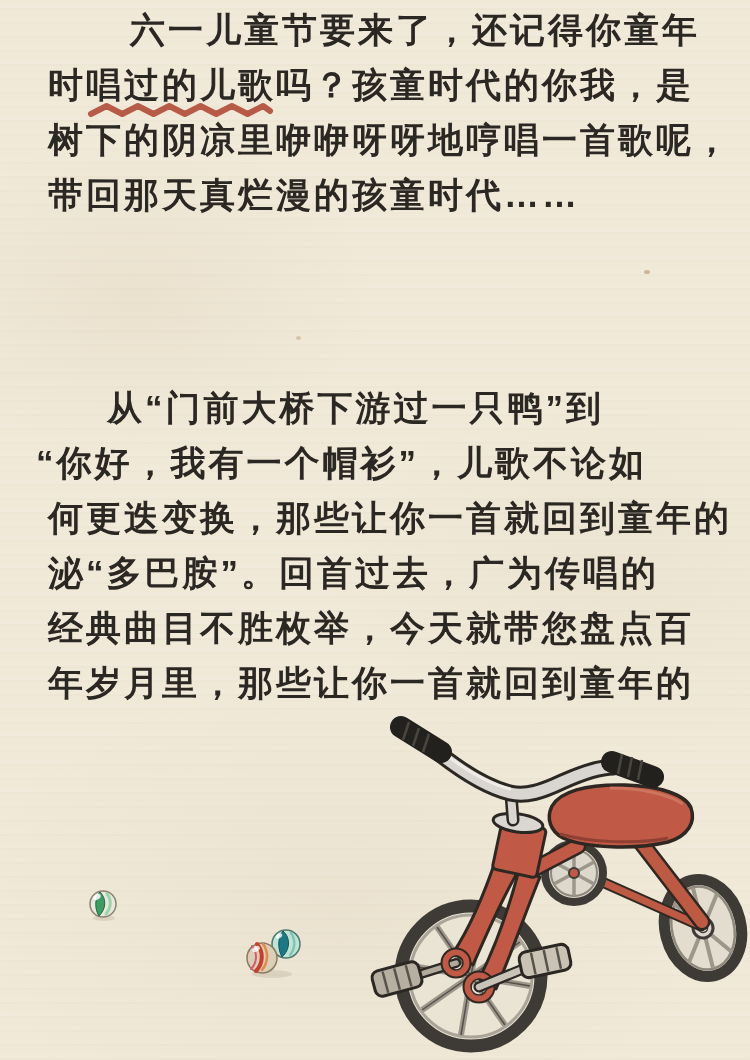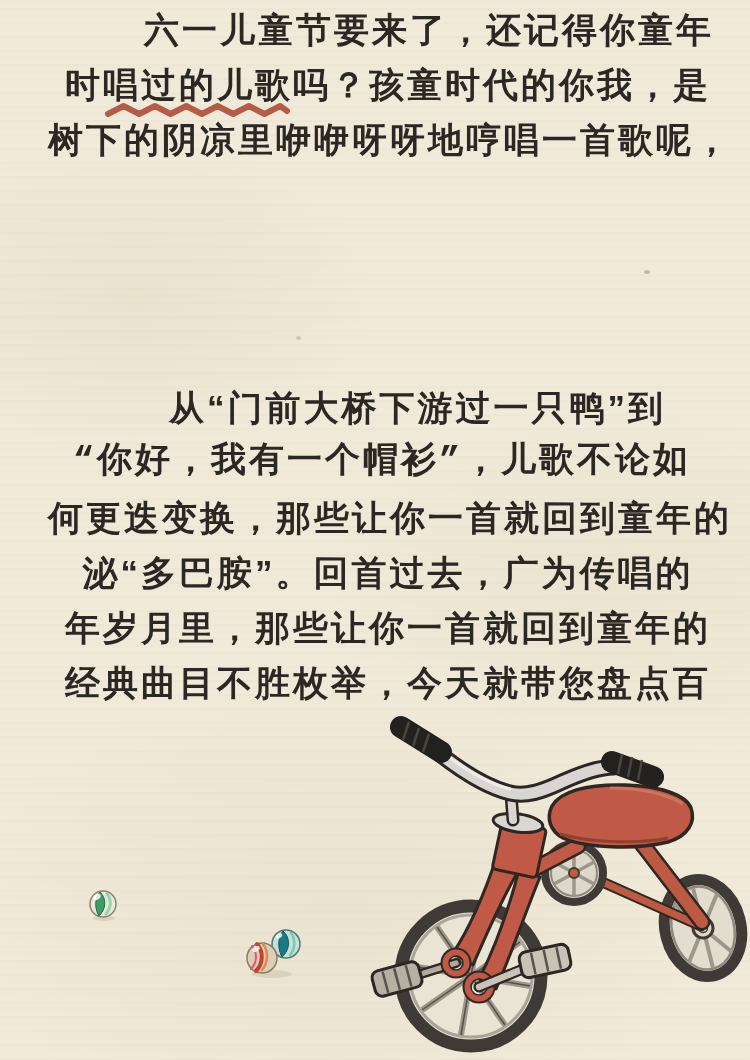--- a/index.html
+++ b/index.html
@@ -7,37 +7,36 @@
     position:relative;
     width:750px;height:1060px;
     overflow:hidden;
     background:
       radial-gradient(ellipse 340px 220px at 18% 28%, rgba(223,212,186,0.35), transparent 70%),
       radial-gradient(ellipse 420px 260px at 82% 55%, rgba(226,216,192,0.30), transparent 70%),
       radial-gradient(ellipse 520px 320px at 45% 86%, rgba(220,209,184,0.28), transparent 72%),
       repeating-linear-gradient(0deg, rgba(200,188,160,0.06) 0 2px, rgba(255,255,255,0.05) 2px 6px, transparent 6px 14px),
       #f0e9d8;
     font-family:"Liberation Sans", sans-serif;
-    text-align:center;
   }
   .speck{position:absolute;border-radius:50%;}
   .speck1{left:644px;top:270px;width:6px;height:4px;background:rgba(164,120,70,0.45);}
   .speck2{left:296px;top:336px;width:5px;height:4px;background:rgba(170,130,80,0.35);}
   .content{position:absolute;left:48px;top:0;width:680px;color:#2b2723;}
   .para{position:absolute;left:0;width:680px;}
   .p1{top:2px;}
   .p2{top:380px;}
   .line{
     height:55px;line-height:55px;
     font-size:35px;font-weight:700;letter-spacing:3px;
     white-space:nowrap;
   }
   .indent-a{padding-left:82px;}
   .indent-b{padding-left:59px;}
-  .hang{margin-left:-12px;font-family:Liberation Mono, monospace;}
+  .hang{margin-left:-12px;}
   .marked{position:relative;display:inline-block;line-height:55px;}
   .wave{position:absolute;left:1px;bottom:-6px;width:calc(100% - 4px);height:16px;overflow:visible;}
   .art{position:absolute;}
   .tricycle{left:360px;top:700px;width:390px;height:360px;}
   .marbles{left:60px;top:880px;width:260px;height:110px;}
 </style>
 </head>
 <body>
 
 <div class="page">
@@ -45,29 +44,30 @@
   <div class="speck speck1"></div>
   <div class="speck speck2"></div>
 
   <div class="content">
     <div class="para p1">
       <div class="line indent-a">六一儿童节要来了，还记得你童年</div>
       <div class="line"><span>时</span><span class="marked"><span>唱过的儿歌</span><svg class="wave" viewBox="0 0 190 16" preserveAspectRatio="none">
               <polyline points="4,12 20,4 36,12 52,4 68,12 84,4 100,12 116,4 132,12 148,4 164,12 180,4 187,9" fill="none" stroke="#b75b49" stroke-width="6" stroke-linecap="round" stroke-linejoin="round"></polyline>
             </svg></span><span>吗？孩童时代的你我，是</span></div>
       <div class="line">树下的阴凉里咿咿呀呀地哼唱一首歌呢，</div>
+      <div class="line">带回那天真烂漫的孩童时代……</div>
     </div>
 
     <div class="para p2">
       <div class="line indent-b">从“门前大桥下游过一只鸭”到</div>
       <div class="line hang">“你好，我有一个帽衫”，儿歌不论如</div>
       <div class="line">何更迭变换，那些让你一首就回到童年的</div>
       <div class="line">泌“多巴胺”。回首过去，广为传唱的</div>
+      <div class="line">经典曲目不胜枚举，今天就带您盘点百</div>
       <div class="line">年岁月里，那些让你一首就回到童年的</div>
-      <div class="line">经典曲目不胜枚举，今天就带您盘点百</div>
     </div>
   </div>
 
   <svg class="art tricycle" viewBox="360 700 390 360">
 
     <g transform="rotate(-14 703 928)">
       <ellipse cx="703" cy="928" rx="38" ry="49" fill="#e3ddd0" stroke="#3e3a35" stroke-width="11"></ellipse>
       <ellipse cx="703" cy="928" rx="31" ry="42" fill="none" stroke="#8f887d" stroke-width="2.5"></ellipse>
       <line x1="703" y1="887" x2="703" y2="969" stroke="#9d968a" stroke-width="4"></line>
       <line x1="681" y1="898" x2="725" y2="958" stroke="#9d968a" stroke-width="4"></line>

